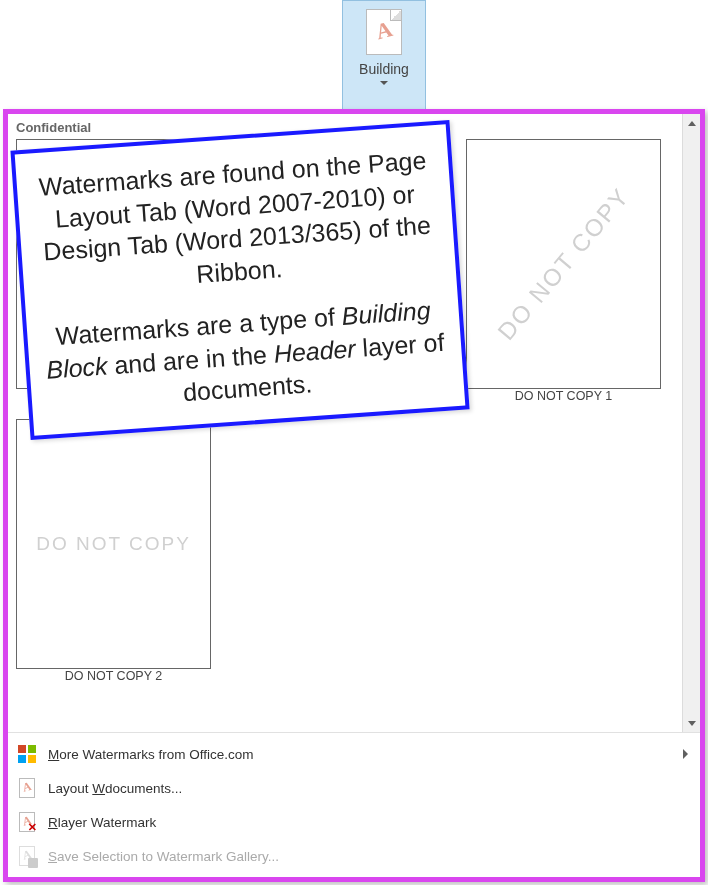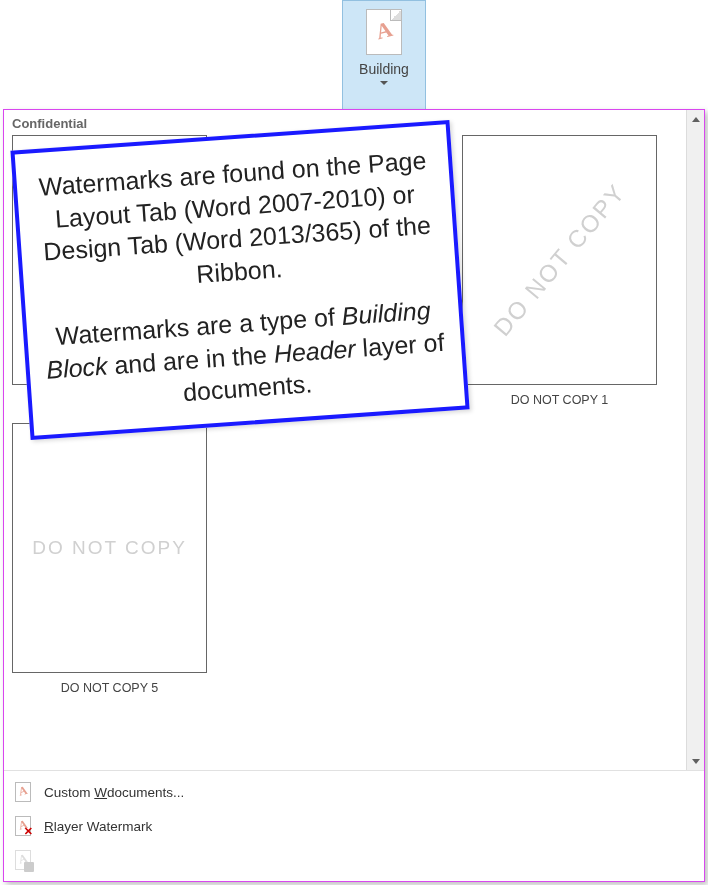--- a/index.html
+++ b/index.html
@@ -62,21 +62,21 @@
     border-top: 4px solid #555;
   }
 
   .dropdown-panel {
     position: absolute;
     top: 109px;
     left: 3px;
     right: 3px;
     bottom: 3px;
     background: #fff;
-    border: 1px solid #d946ef;
+    border: 5px solid #d946ef;
     box-shadow: 3px 3px 6px rgba(0,0,0,0.25);
     display: flex;
     flex-direction: column;
   }
   .gallery-area {
     flex: 1;
     position: relative;
     display: flex;
   }
   .gallery-scroll {
@@ -116,21 +116,20 @@
     color: #d0d0d0;
     font-weight: 500;
     letter-spacing: 2px;
     font-family: "Segoe UI", Arial, sans-serif;
     white-space: nowrap;
   }
   .wm-diag { transform: rotate(-50deg); font-size: 24px; }
   .wm-horiz { font-size: 21px; }
   .wm-sm { font-size: 19px; }
   .thumb-caption {
-    margin-top: 8px;
     font-size: 12.5px;
     color: #444;
     text-align: left;
   }
   .scrollbar {
     width: 18px;
     background: #f0f0f0;
     border-left: 1px solid #dcdcdc;
     display: flex;
     flex-direction: column;
@@ -273,60 +272,68 @@
           <div class="thumb-page">
             <span class="wm-text wm-diag">DO NOT COPY</span>
           </div>
           <div class="thumb-caption">DO NOT COPY 1</div>
         </div>
 
         <div class="thumb-cell">
           <div class="thumb-page">
             <span class="wm-text wm-horiz wm-sm">DO NOT COPY</span>
           </div>
-          <div class="thumb-caption">DO NOT COPY 5</div>
+          <div class="thumb-caption">DO NOT COPY 2</div>
         </div>
 
       </div>
     </div>
     <div class="scrollbar">
       <div class="scroll-btn">
           <div class="arrow-up"></div>
         </div>
       <div class="scroll-btn">
           <div class="arrow-down"></div>
         </div>
     </div>
   </div>
 
   <div class="menu-list">
+    <div class="menu-item">
+      <span class="mi-icon">
+          <span class="ic-office"></span>
+        </span>
+      <span class="mi-label"><span></span><span class="accel">M</span><span>ore Watermarks from Office.com</span></span>
+      <span class="submenu-arrow"></span>
+    </div>
     <div class="menu-item">
       <span class="mi-icon">
           <span class="ic-page">
             <span class="a-sm">A</span>
           </span>
         </span>
-      <span class="mi-label"><span>Custom </span><span class="accel">W</span><span>documents...</span></span>
+      <span class="mi-label"><span>Layout </span><span class="accel">W</span><span>documents...</span></span>
     </div>
     <div class="menu-item">
       <span class="mi-icon">
           <span class="ic-page">
             <span class="a-sm">A</span>
             <span class="x-sm">✕</span>
           </span>
         </span>
       <span class="mi-label"><span></span><span class="accel">R</span><span>layer Watermark</span></span>
     </div>
     <div class="menu-item disabled">
       <span class="mi-icon">
           <span class="ic-page">
             <span class="a-sm">A</span>
             <span class="save-sm"></span>
           </span>
         </span>
+      <span class="mi-label"><span></span><span class="accel">S</span><span>ave Selection to Watermark Gallery...</span></span>
     </div>
   </div>
 </div>
 
 <div class="annotation">
   <div>Watermarks are found on the Page Layout Tab (Word 2007-2010) or Design Tab (Word 2013/365) of the Ribbon.</div>
   <div class="para2"><span>Watermarks are a type of </span><em>Building Block</em><span> and are in the </span><em>Header</em><span> layer of documents.</span></div>
 </div>
 
 </body></html>

